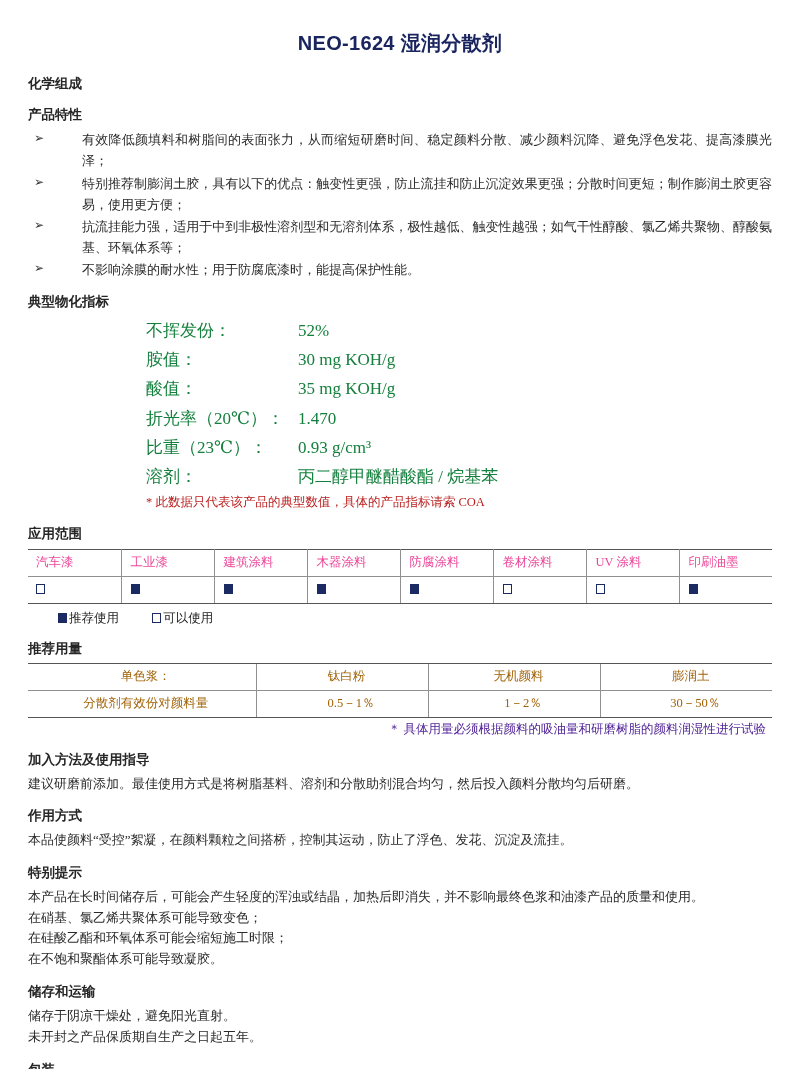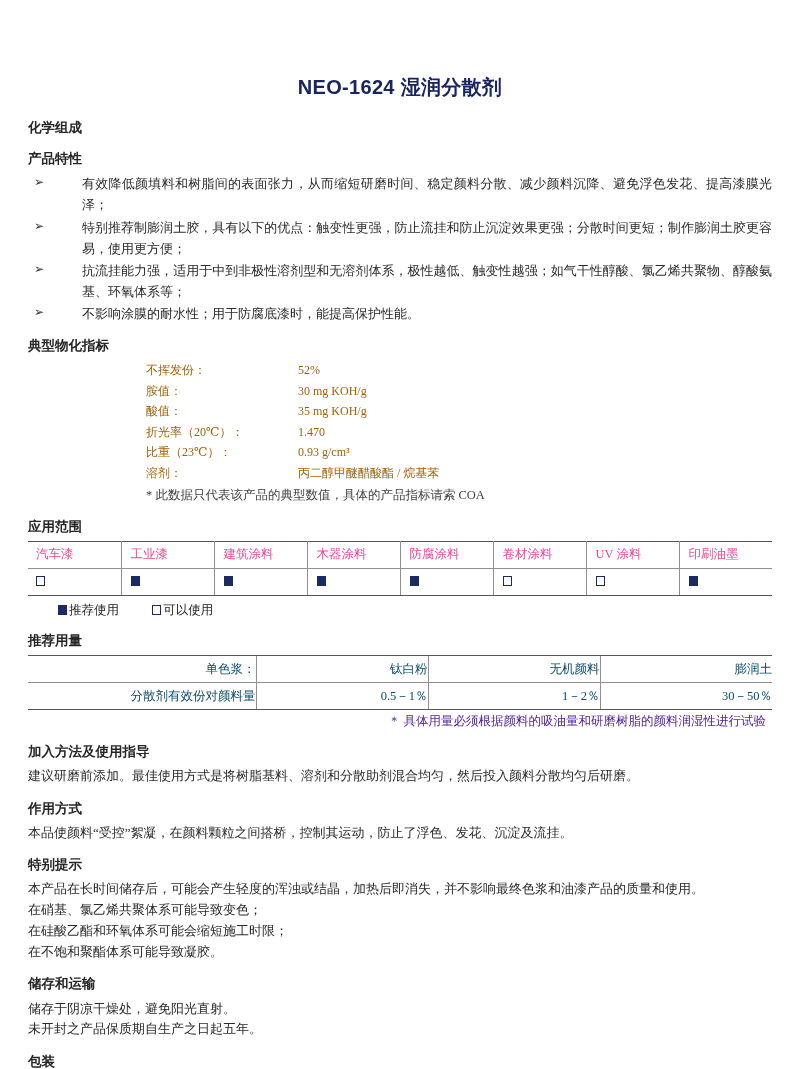--- a/index.html
+++ b/index.html
@@ -14,21 +14,20 @@
     color: #1a1a1a;
     position: relative;
     overflow: hidden;
   }
   .page {
     width: 800px;
     height: 1008px;
     box-sizing: border-box;
     padding: 26px 28px 10px 28px;
     position: relative;
-    margin-top: 44px;
   }
   .doc-title {
     text-align: center;
     font-family: "Liberation Sans", "DejaVu Sans", sans-serif;
     font-weight: bold;
     font-size: 20px;
     color: #1a2560;
     letter-spacing: 0.3px;
     margin: 4px 0 18px 0;
   }
@@ -76,37 +75,37 @@
     font-size: 12px;
     color: #333;
     font-family: "DejaVu Sans", sans-serif;
   }
   
   .spec-table {
     margin: 2px 0 0 118px;
     border-collapse: collapse;
   }
   .spec-table td {
-    font-size: 12px;
+    font-size: 17px;
     line-height: 1.72;
-    color: #a16207;
+    color: #15803d;
     padding: 0;
     vertical-align: top;
   }
   .spec-table td.label {
     width: 152px;
     white-space: nowrap;
   }
   .spec-table td.value {
     white-space: nowrap;
   }
   .spec-note {
     margin: 1px 0 0 118px;
     font-size: 12.5px;
-    color: #404040;
+    color: #b91c1c;
     line-height: 1.6;
   }
   
   table.app-table {
     width: 744px;
     border-collapse: collapse;
     margin-top: 3px;
     table-layout: fixed;
   }
   table.app-table th, table.app-table td {
@@ -159,22 +158,22 @@
   table.dose-table {
     width: 744px;
     border-collapse: collapse;
     margin-top: 3px;
     table-layout: fixed;
   }
   table.dose-table th, table.dose-table td {
     border-left: 1px solid #909090;
     font-weight: normal;
     font-size: 12.5px;
-    color: #0c4a6e;
-    text-align: right;
+    color: #a16207;
+    text-align: center;
     padding: 3px 0 3px 9px;
     height: 20px;
     vertical-align: middle;
   }
   table.dose-table thead th {
     border-top: 1.6px solid #555;
     border-bottom: 1px solid #909090;
   }
   table.dose-table tbody td {
     border-bottom: 1.6px solid #555;

